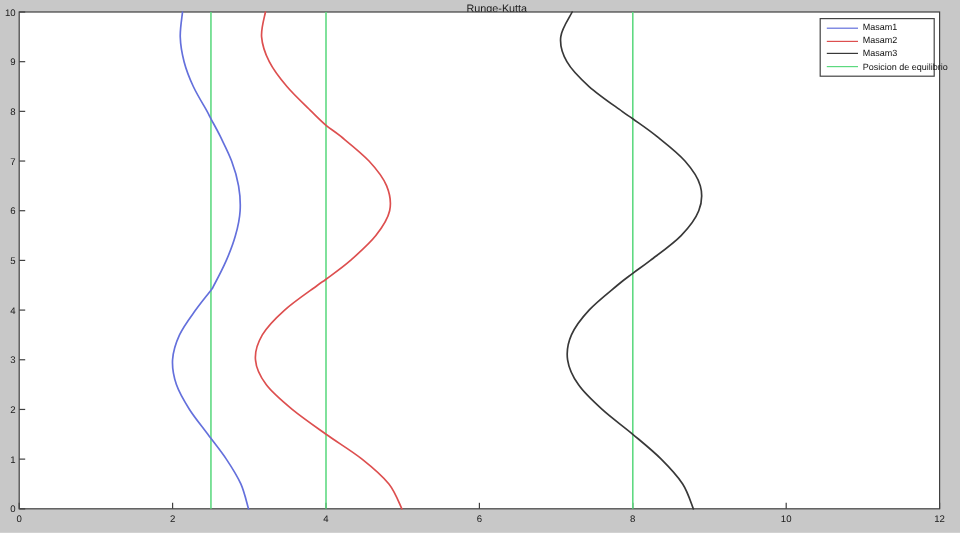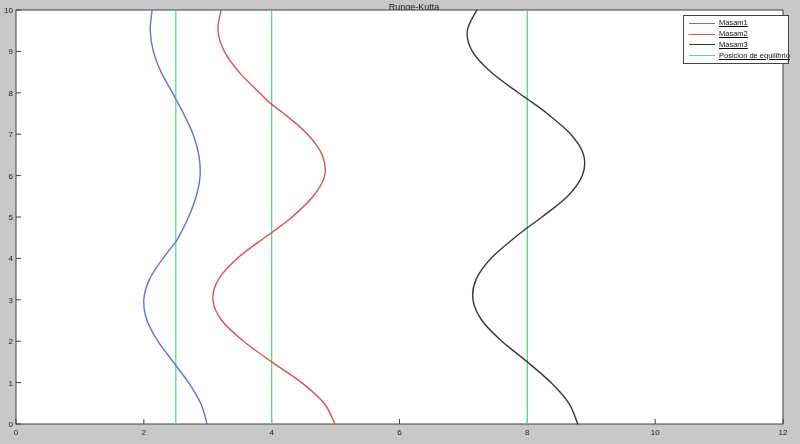--- a/index.html
+++ b/index.html
@@ -9,26 +9,25 @@
     font-family:"Liberation Sans", sans-serif;
     position:relative;overflow:hidden;
   }
   #figure{position:absolute;inset:0;width:800px;height:444px;}
   #title{
     position:absolute;top:2px;left:0;width:800px;
     text-align:center;font-size:9px;color:#1a1a1a;padding-left:14px;
   }
   #plot-svg{position:absolute;top:0;left:0;}
   #legend{
-    position:absolute;left:683px;top:15px;width:106px;height:49px;
+    position:absolute;left:683px;top:15px;width:96px;height:49px;
     background:#ffffff;border:1px solid #444;
     box-sizing:border-box;
     display:flex;flex-direction:column;justify-content:space-around;
     padding:2px 0;
-    text-decoration:underline;
   }
   .legend-row{display:flex;align-items:center;height:11px;}
   .legend-sample{width:26px;height:0;border-top:1px solid #000;margin-left:5px;margin-right:4px;flex:none;}
   .legend-label{font-size:7.5px;color:#111;white-space:nowrap;line-height:10px;}
   text{font-family:"Liberation Sans", sans-serif;}
 </style>
 </head>
 <body>
 
 <div id="figure">

